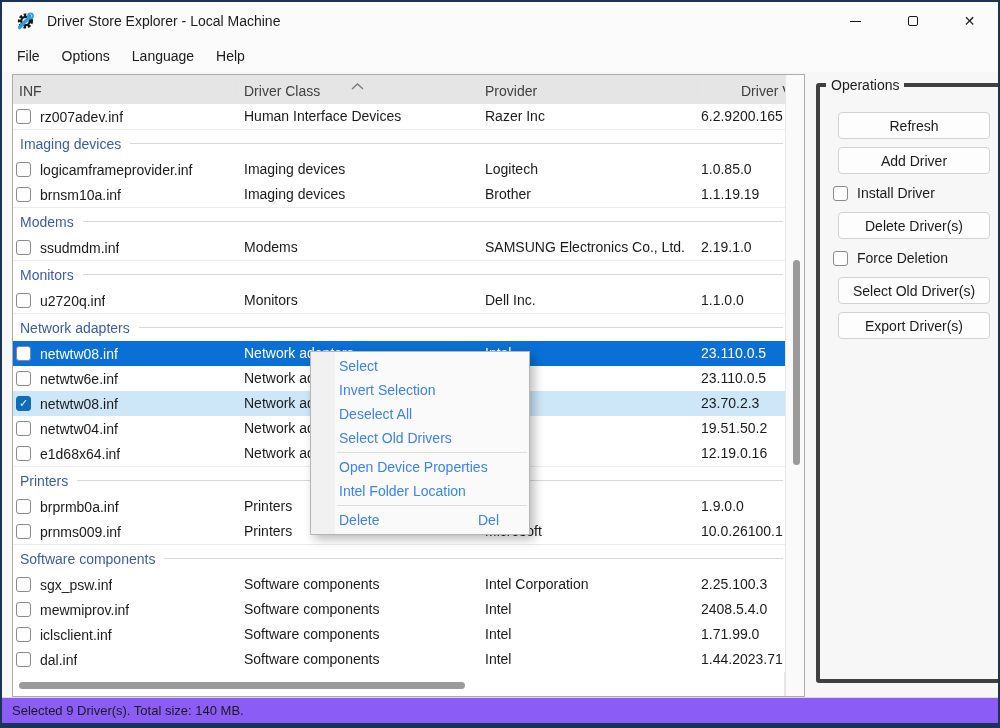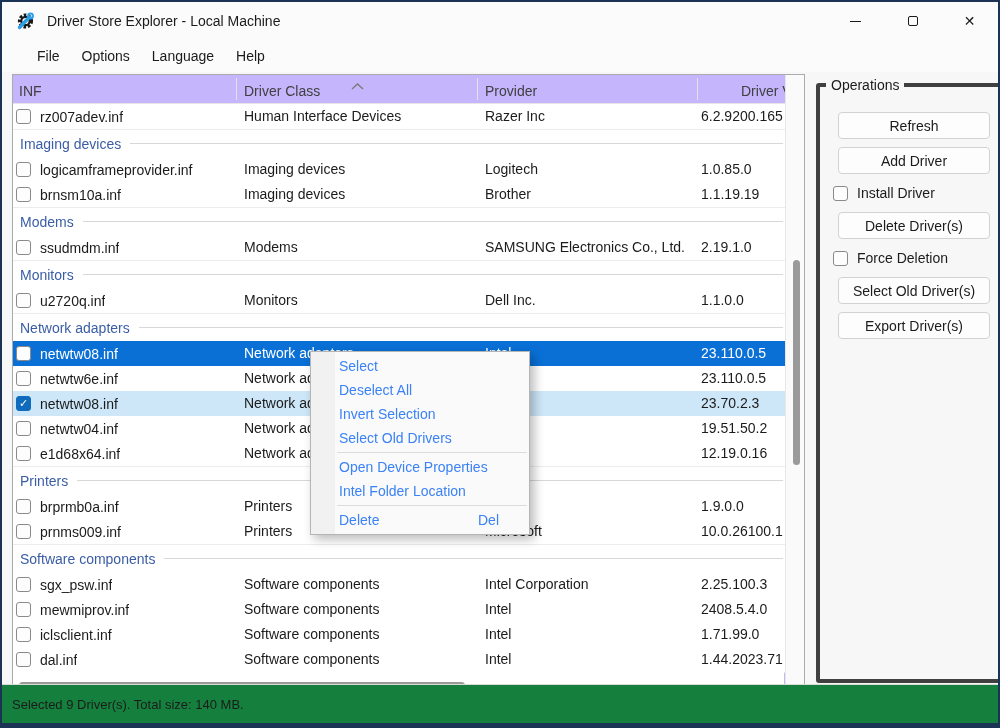--- a/index.html
+++ b/index.html
@@ -15,27 +15,27 @@
   .titlebar { position:absolute; top:0; left:0; right:0; height:38px; background:#fbfbfb; display:flex; align-items:center; }
   .app-icon { margin-left:14px; width:20px; height:20px; flex:0 0 auto; }
   .title-text { margin-left:11px; font-size:14px; color:#1b1b1b; }
   .win-controls { margin-left:auto; display:flex; height:38px; }
   .win-btn { width:57px; height:38px; display:flex; align-items:center; justify-content:center; }
   .glyph-min { width:11px; height:0; border-top:1.4px solid #1a1a1a; }
   .glyph-max { width:10px; height:10px; border:1.2px solid #1a1a1a; border-radius:2px; }
   .glyph-close { font-size:14px; color:#1a1a1a; line-height:1; }
 
   
-  .menubar { position:absolute; top:38px; left:0; right:0; height:32px; background:#fbfbfb; display:flex; align-items:center; padding-left:24px; }
+  .menubar { position:absolute; top:38px; left:0; right:0; height:32px; background:#fbfbfb; display:flex; align-items:center; padding-left:4px; }
   .menubar-item { padding:5px 11px; font-size:14px; color:#1b1b1b; cursor:default; }
 
   
   .content { position:absolute; top:70px; left:0; right:0; bottom:26px; background:#f7f7f7; }
 
-  .table-panel { position:absolute; left:10px; top:2px; width:793px; height:623px; background:#c4b5fd; border:1px solid #ababab; }
+  .table-panel { position:absolute; left:10px; top:2px; width:793px; height:623px; background:#e5e5e5; border:1px solid #ababab; }
   .tp-inner { position:relative; width:100%; height:100%; overflow:hidden; }
 
   .table-header { position:relative; height:29px; border-bottom:1px solid #e6e6e6; width:772px; }
   .hcell { position:absolute; top:0; height:29px; line-height:32px; font-size:14px; color:#404040; overflow:hidden; white-space:nowrap; }
   .hsep { position:absolute; top:3px; bottom:3px; width:1px; background:#e3e3e3; }
   .sort-ind { position:absolute; top:1px; }
 
   .rows { position:relative; width:772px; border-bottom:1px solid #e9e9e9; }
   .row { position:relative; height:25px; display:flex; align-items:center; font-size:14px; color:#1b1b1b; background:#fff; padding-left:3px; }
   .row.selected { background:var(--accent); color:#fff; }
@@ -70,21 +70,21 @@
   
   .context-menu { position:absolute; left:308px; top:349px; width:220px; background:#fafafa; border:1px solid #b5b5b5;
                   box-shadow:4px 4px 10px rgba(0,0,0,0.28); padding:2px 0; z-index:50; }
   .context-menu::before { content:""; position:absolute; left:0; top:0; bottom:0; width:24px; background:#f1f1f1; }
   .mi { position:relative; height:24px; display:flex; align-items:center; padding:0 12px 0 28px; font-size:14px; color:#3b82f6; }
   .mi .shortcut { margin-left:auto; padding-right:18px; }
   .msep { height:5px; display:flex; align-items:center; padding:0 2px 0 26px; }
   .msep i { display:block; width:100%; height:1px; background:#dcdcdc; }
 
   
-  .statusbar { position:absolute; left:0; right:0; bottom:0; height:39px; background:#15803d; border-top:1px solid #dadada;
+  .statusbar { position:absolute; left:0; right:0; bottom:0; height:26px; background:#8b5cf6; border-top:1px solid #dadada;
                display:flex; align-items:center; padding-left:10px; font-size:13px; color:#1b1b1b; }
 </style>
 </head>
 <body>
 
 <div class="window" style="--accent: #0a70d6; --checked-row: #cde7f8; --group-text: #3a5da6; --cb-checked: #0f6cbd;">
 
   <div class="titlebar">
     <svg class="app-icon" viewBox="0 0 20 20">
       <circle cx="9.5" cy="10" r="6" fill="none" stroke="#1a1a1a" stroke-width="3.2" stroke-dasharray="2.6 1.7"></circle>
@@ -295,24 +295,24 @@
         </div>
     </div>
 
   </div>
 
   <div class="context-menu">
       <div class="mi">
         <span>Select</span>
       </div>
       <div class="mi">
+        <span>Invert Selection</span>
+      </div>
+      <div class="mi">
         <span>Deselect All</span>
-      </div>
-      <div class="mi">
-        <span>Invert Selection</span>
       </div>
       <div class="mi">
         <span>Select Old Drivers</span>
       </div>
       <div class="msep">
         <i></i>
       </div>
       <div class="mi">
         <span>Open Device Properties</span>
       </div>

